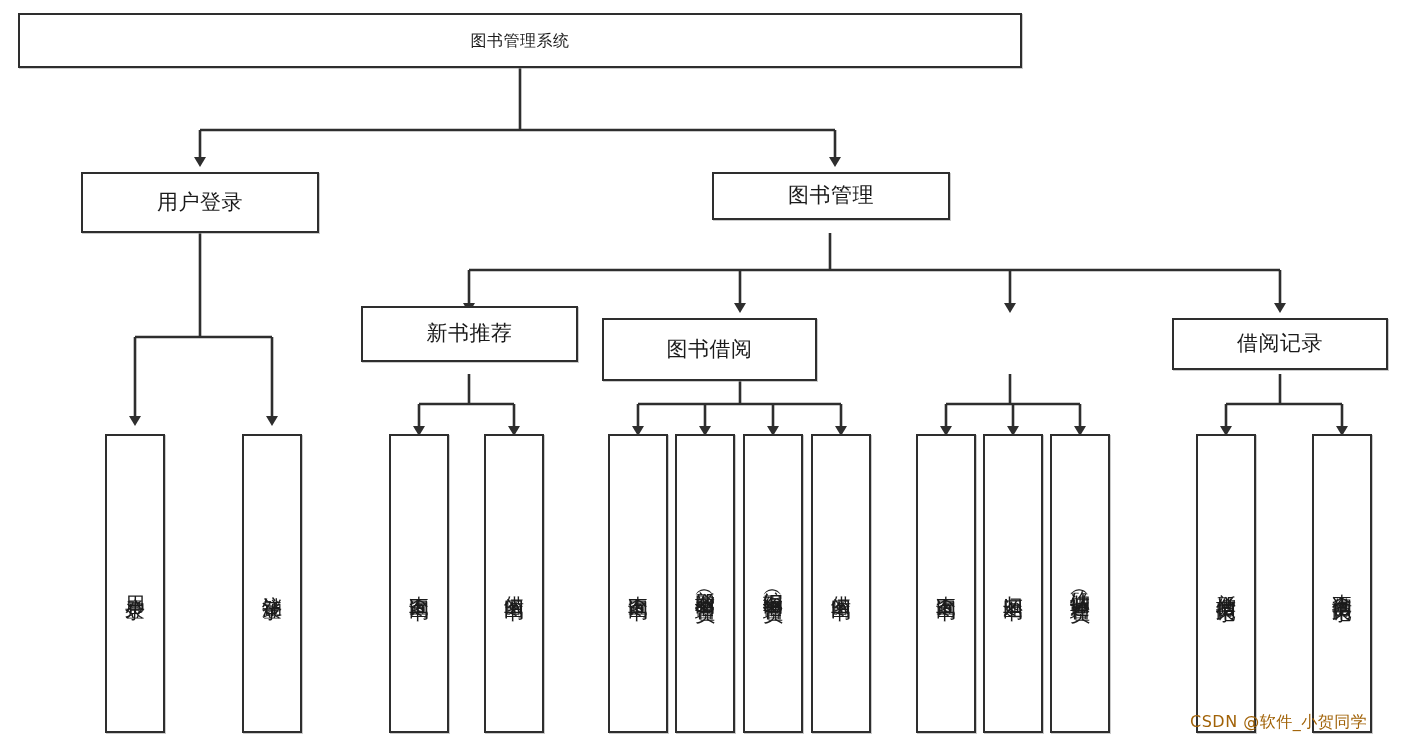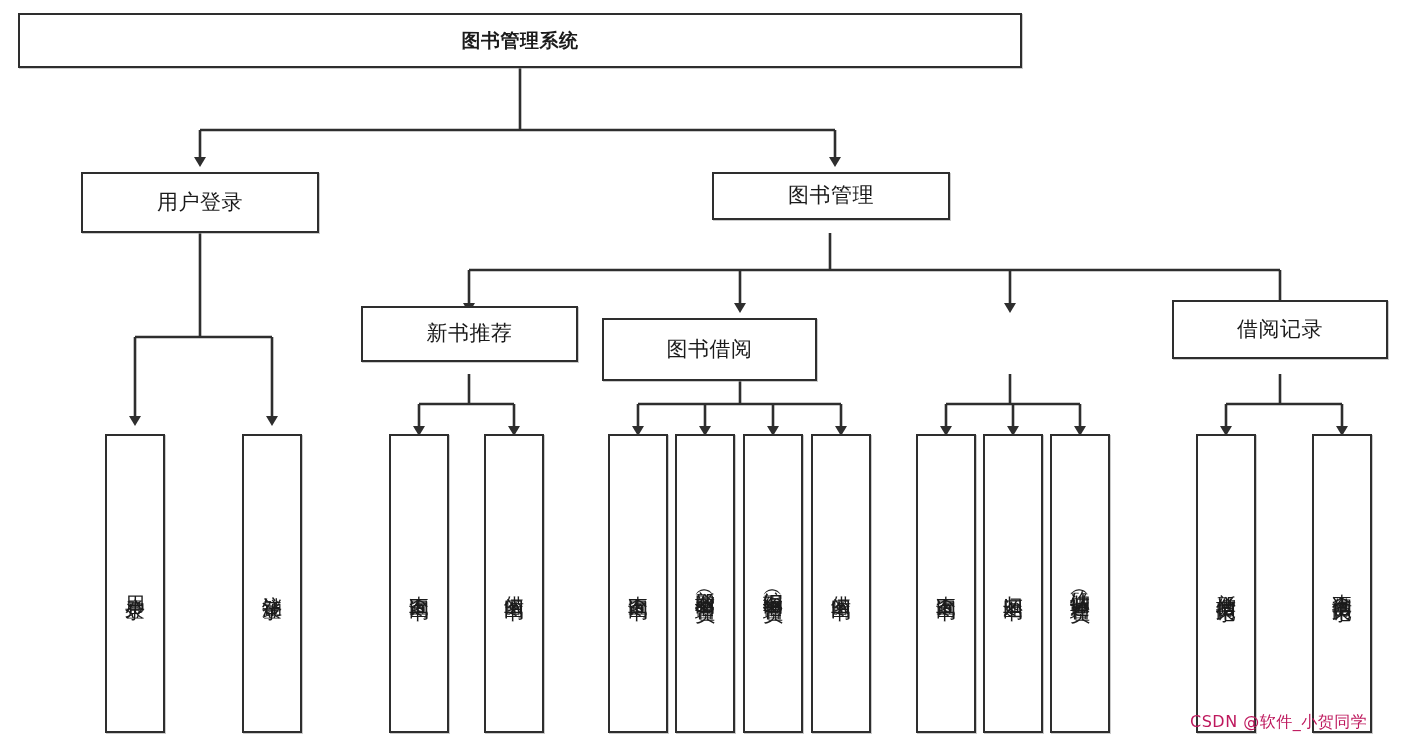--- a/index.html
+++ b/index.html
@@ -15,40 +15,40 @@
     position:absolute;
     box-sizing:border-box;
     background:#ffffff;
     border:2px solid #2e2e2e;
     box-shadow:1px 1px 0 rgba(160,160,160,.55);
     display:flex;align-items:center;justify-content:center;
     color:#1b1b1b;
     text-align:center;
   }
   .node.horiz{font-size:21px;line-height:1.2;letter-spacing:.5px;}
-  .node.root{font-size:19px;font-weight:bold;}
+  .node.root{font-size:16px;}
   .node.leaf{
     font-size:20px;
     line-height:1.15;
     writing-mode:vertical-rl;
     text-orientation:upright;
     letter-spacing:2px;
     padding:4px 0;
   }
   .node.leaf .vtext{
     writing-mode:vertical-rl;
     text-orientation:upright;
     white-space:nowrap;
     display:block;
   }
   .watermark{
     position:absolute;
     left:1190px;top:712px;
     font-size:16px;
-    color:#be185d;
+    color:#a16207;
     letter-spacing:.5px;
     white-space:nowrap;
     font-family:"DejaVu Sans","Liberation Sans",sans-serif;
   }
 </style>
 </head>
 <body>
 
 <div id="canvas">
 
@@ -102,21 +102,21 @@
     </g>
   </svg>
 
   <div class="node root horiz" style="left:18px;top:13px;width:1004px;height:55px;">图书管理系统</div>
 
   <div class="node horiz" style="left:81px;top:172px;width:238px;height:61px;">用户登录</div>
   <div class="node horiz" style="left:712px;top:172px;width:238px;height:48px;">图书管理</div>
 
   <div class="node horiz" style="left:361px;top:306px;width:217px;height:56px;">新书推荐</div>
   <div class="node horiz" style="left:602px;top:318px;width:215px;height:63px;">图书借阅</div>
-  <div class="node horiz" style="left:1172px;top:300px;width:216px;height:59px;">借阅记录</div>
+  <div class="node horiz" style="left:1172px;top:318px;width:216px;height:52px;">借阅记录</div>
 
   <div class="node leaf" style="left:105px;top:434px;width:60px;height:299px;">
     <span class="vtext">用户登录</span>
   </div>
   <div class="node leaf" style="left:242px;top:434px;width:60px;height:299px;">
     <span class="vtext">注销登录</span>
   </div>
 
   <div class="node leaf" style="left:389px;top:434px;width:60px;height:299px;">
     <span class="vtext">查询图书</span>

